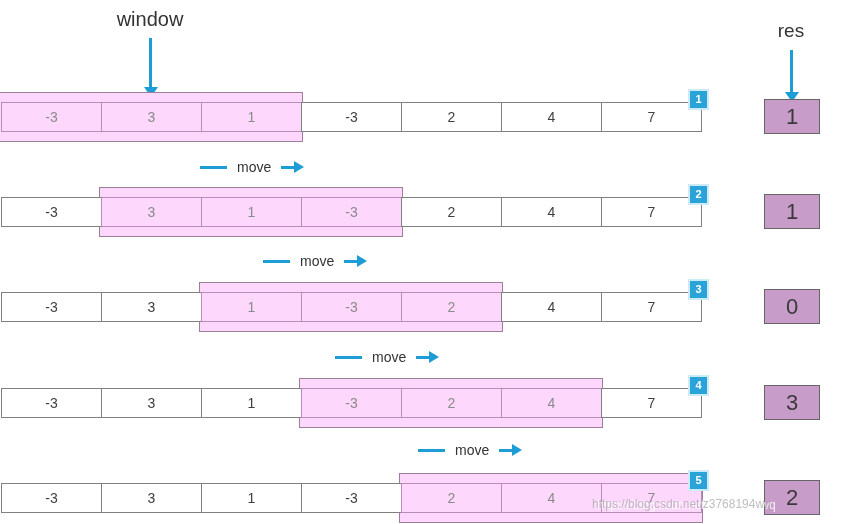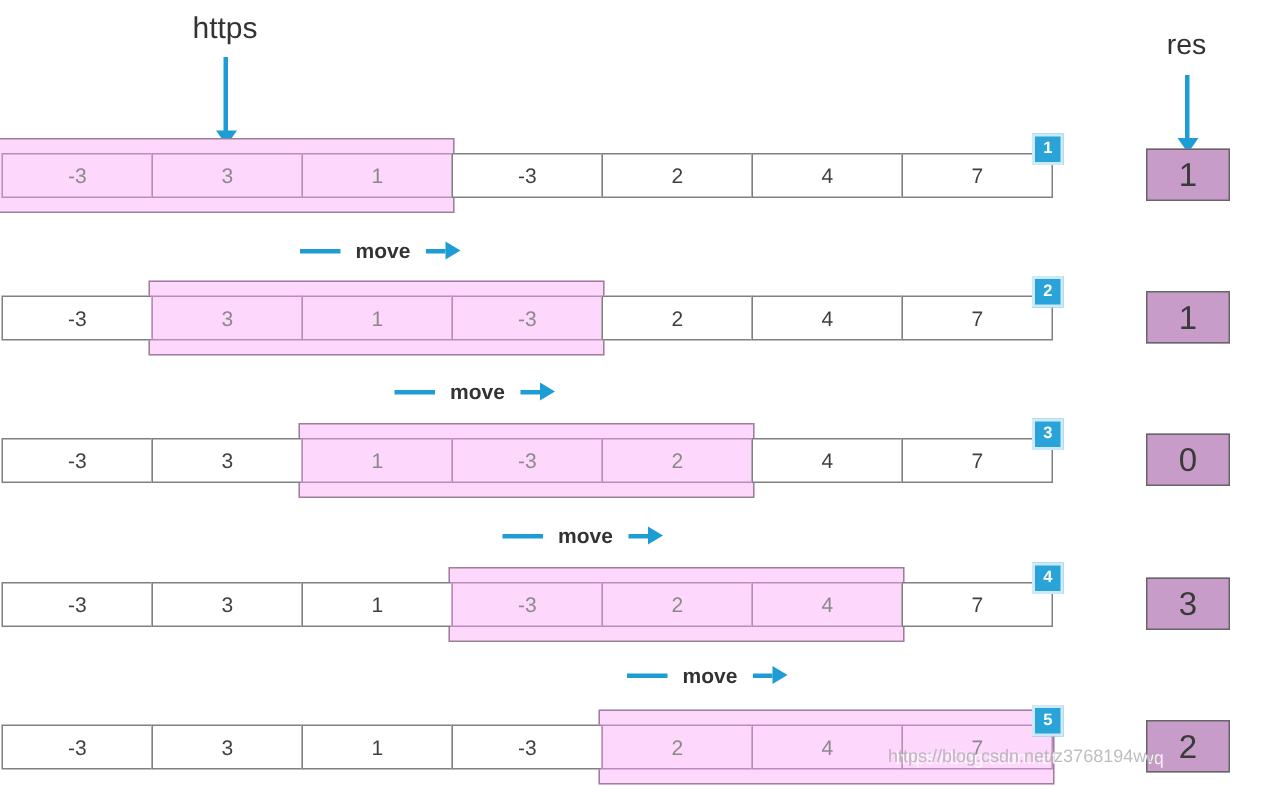--- a/index.html
+++ b/index.html
@@ -28,38 +28,38 @@
     color:#404040; font-size:14px; line-height:28px; text-align:center; z-index:2;}
   .cell.win{background:var(--window-fill,#fdd7fc);
     border-color:var(--window-cell-border,#bb8cbb); color:#8a8a8a;}
   .badge{position:absolute; left:688px; top:-3px; width:17px; height:17px;
     background:var(--badge-blue,#2aa3d9); border:2px solid #cdeaf8; color:#fff;
     font-size:11px; font-weight:bold; line-height:17px; text-align:center; z-index:3;}
   .res-box{position:absolute; left:764px; top:7px; width:56px; height:35px; box-sizing:border-box;
     background:var(--res-fill,#c89cc9); border:1px solid #666666;
     color:#3a3a3a; font-size:22px; line-height:33px; text-align:center; z-index:2;}
   
-  .move{position:absolute; display:flex; align-items:center; height:16px; z-index:4;font-weight:bold;}
+  .move{position:absolute; display:flex; align-items:center; height:16px; z-index:4;}
   .move .seg{width:27px; height:3px; background:var(--arrow-blue,#1e9cd6);}
   .move .txt{margin:0 10px; font-size:14px; color:#333;}
   .move .stem{width:13px; height:3px; background:var(--arrow-blue,#1e9cd6);}
   .move .head{width:0; height:0; border-left:10px solid var(--arrow-blue,#1e9cd6);
     border-top:6px solid transparent; border-bottom:6px solid transparent;}
   
   .watermark{position:absolute; left:592px; top:497px; width:252px; height:22px;
     font-size:12px; white-space:nowrap; z-index:6; pointer-events:none;text-decoration:underline;}
   .wm-ghost{position:absolute; left:5px; top:1px; color:#ffffff; opacity:0.85;}
   .wm-main{position:absolute; left:0; top:0; color:#a9a9a9; opacity:0.75;}
 </style>
 </head>
 <body>
 
 <div class="canvas">
 
-  <div id="window-label" class="big-label">https</div>
+  <div id="window-label" class="big-label">window</div>
   <div id="window-arrow-stem" class="v-stem"></div>
   <div id="window-arrow-head" class="v-head"></div>
 
   <div id="res-label" class="big-label">res</div>
   <div id="res-arrow-stem" class="v-stem"></div>
   <div id="res-arrow-head" class="v-head"></div>
 
   <div id="rows-layer">
       <div class="array-row" style="top: 92px;">
         <div class="window-rect" style="left: -1px; width: 304px;"></div>

